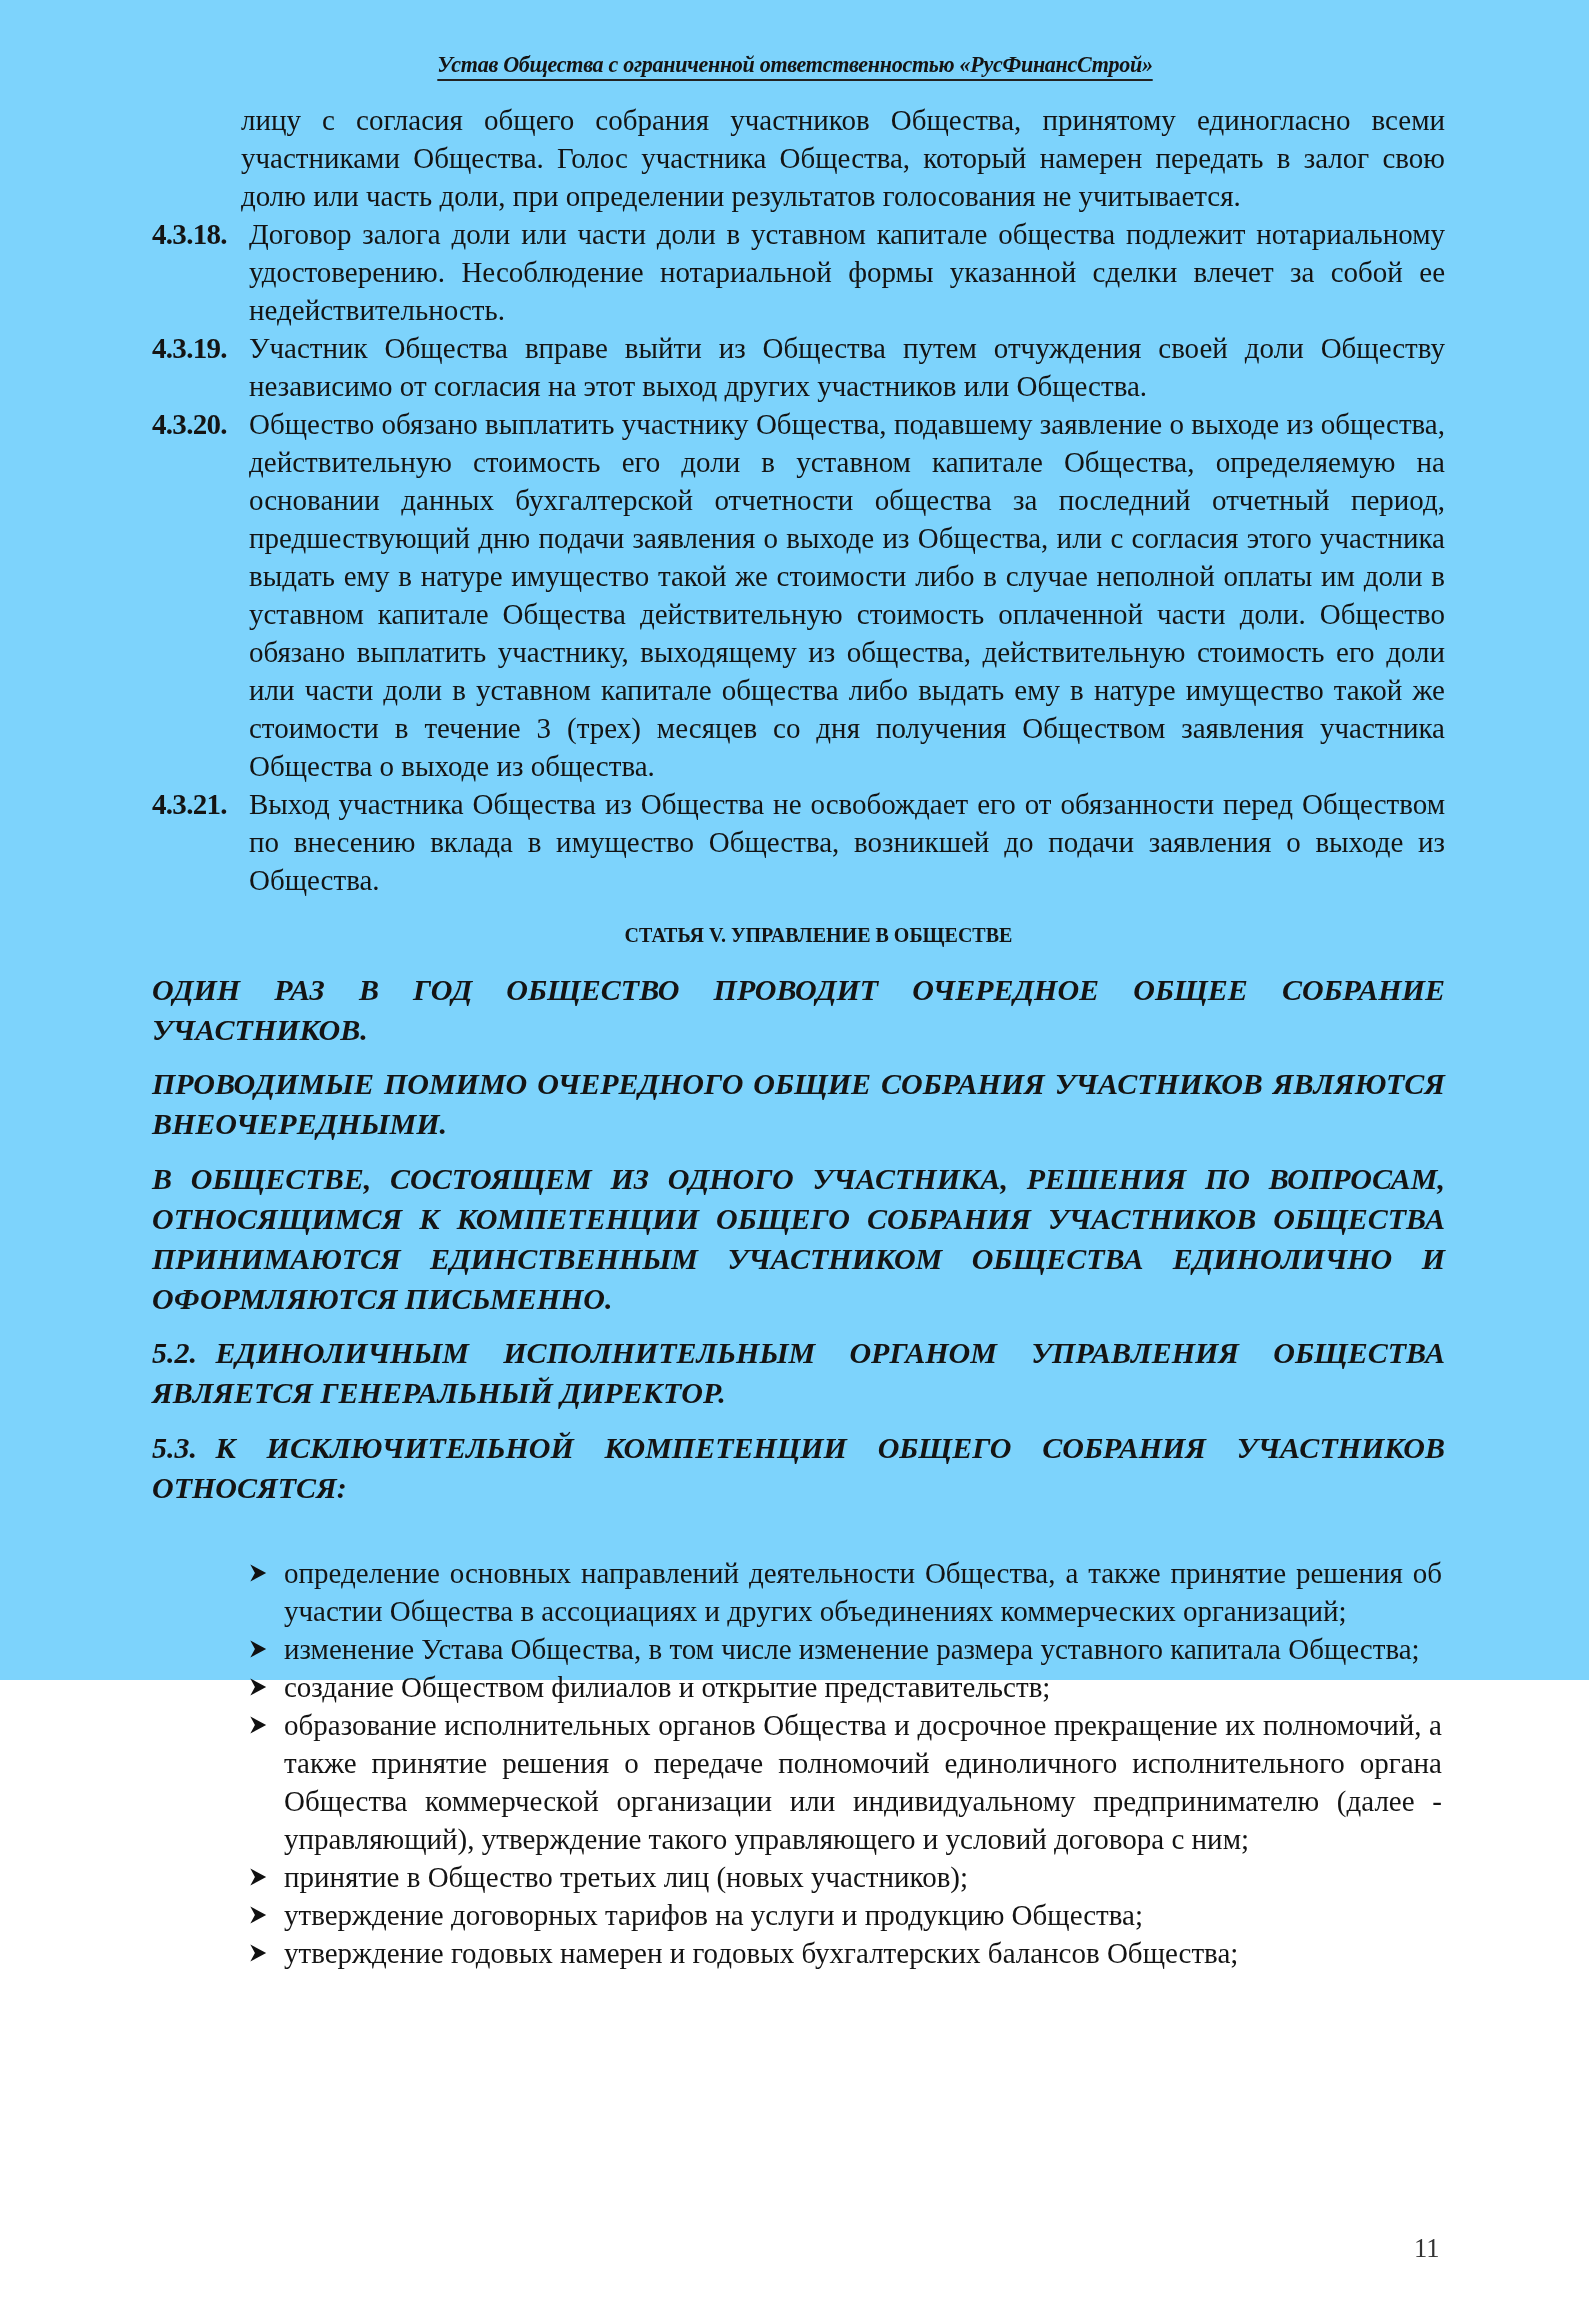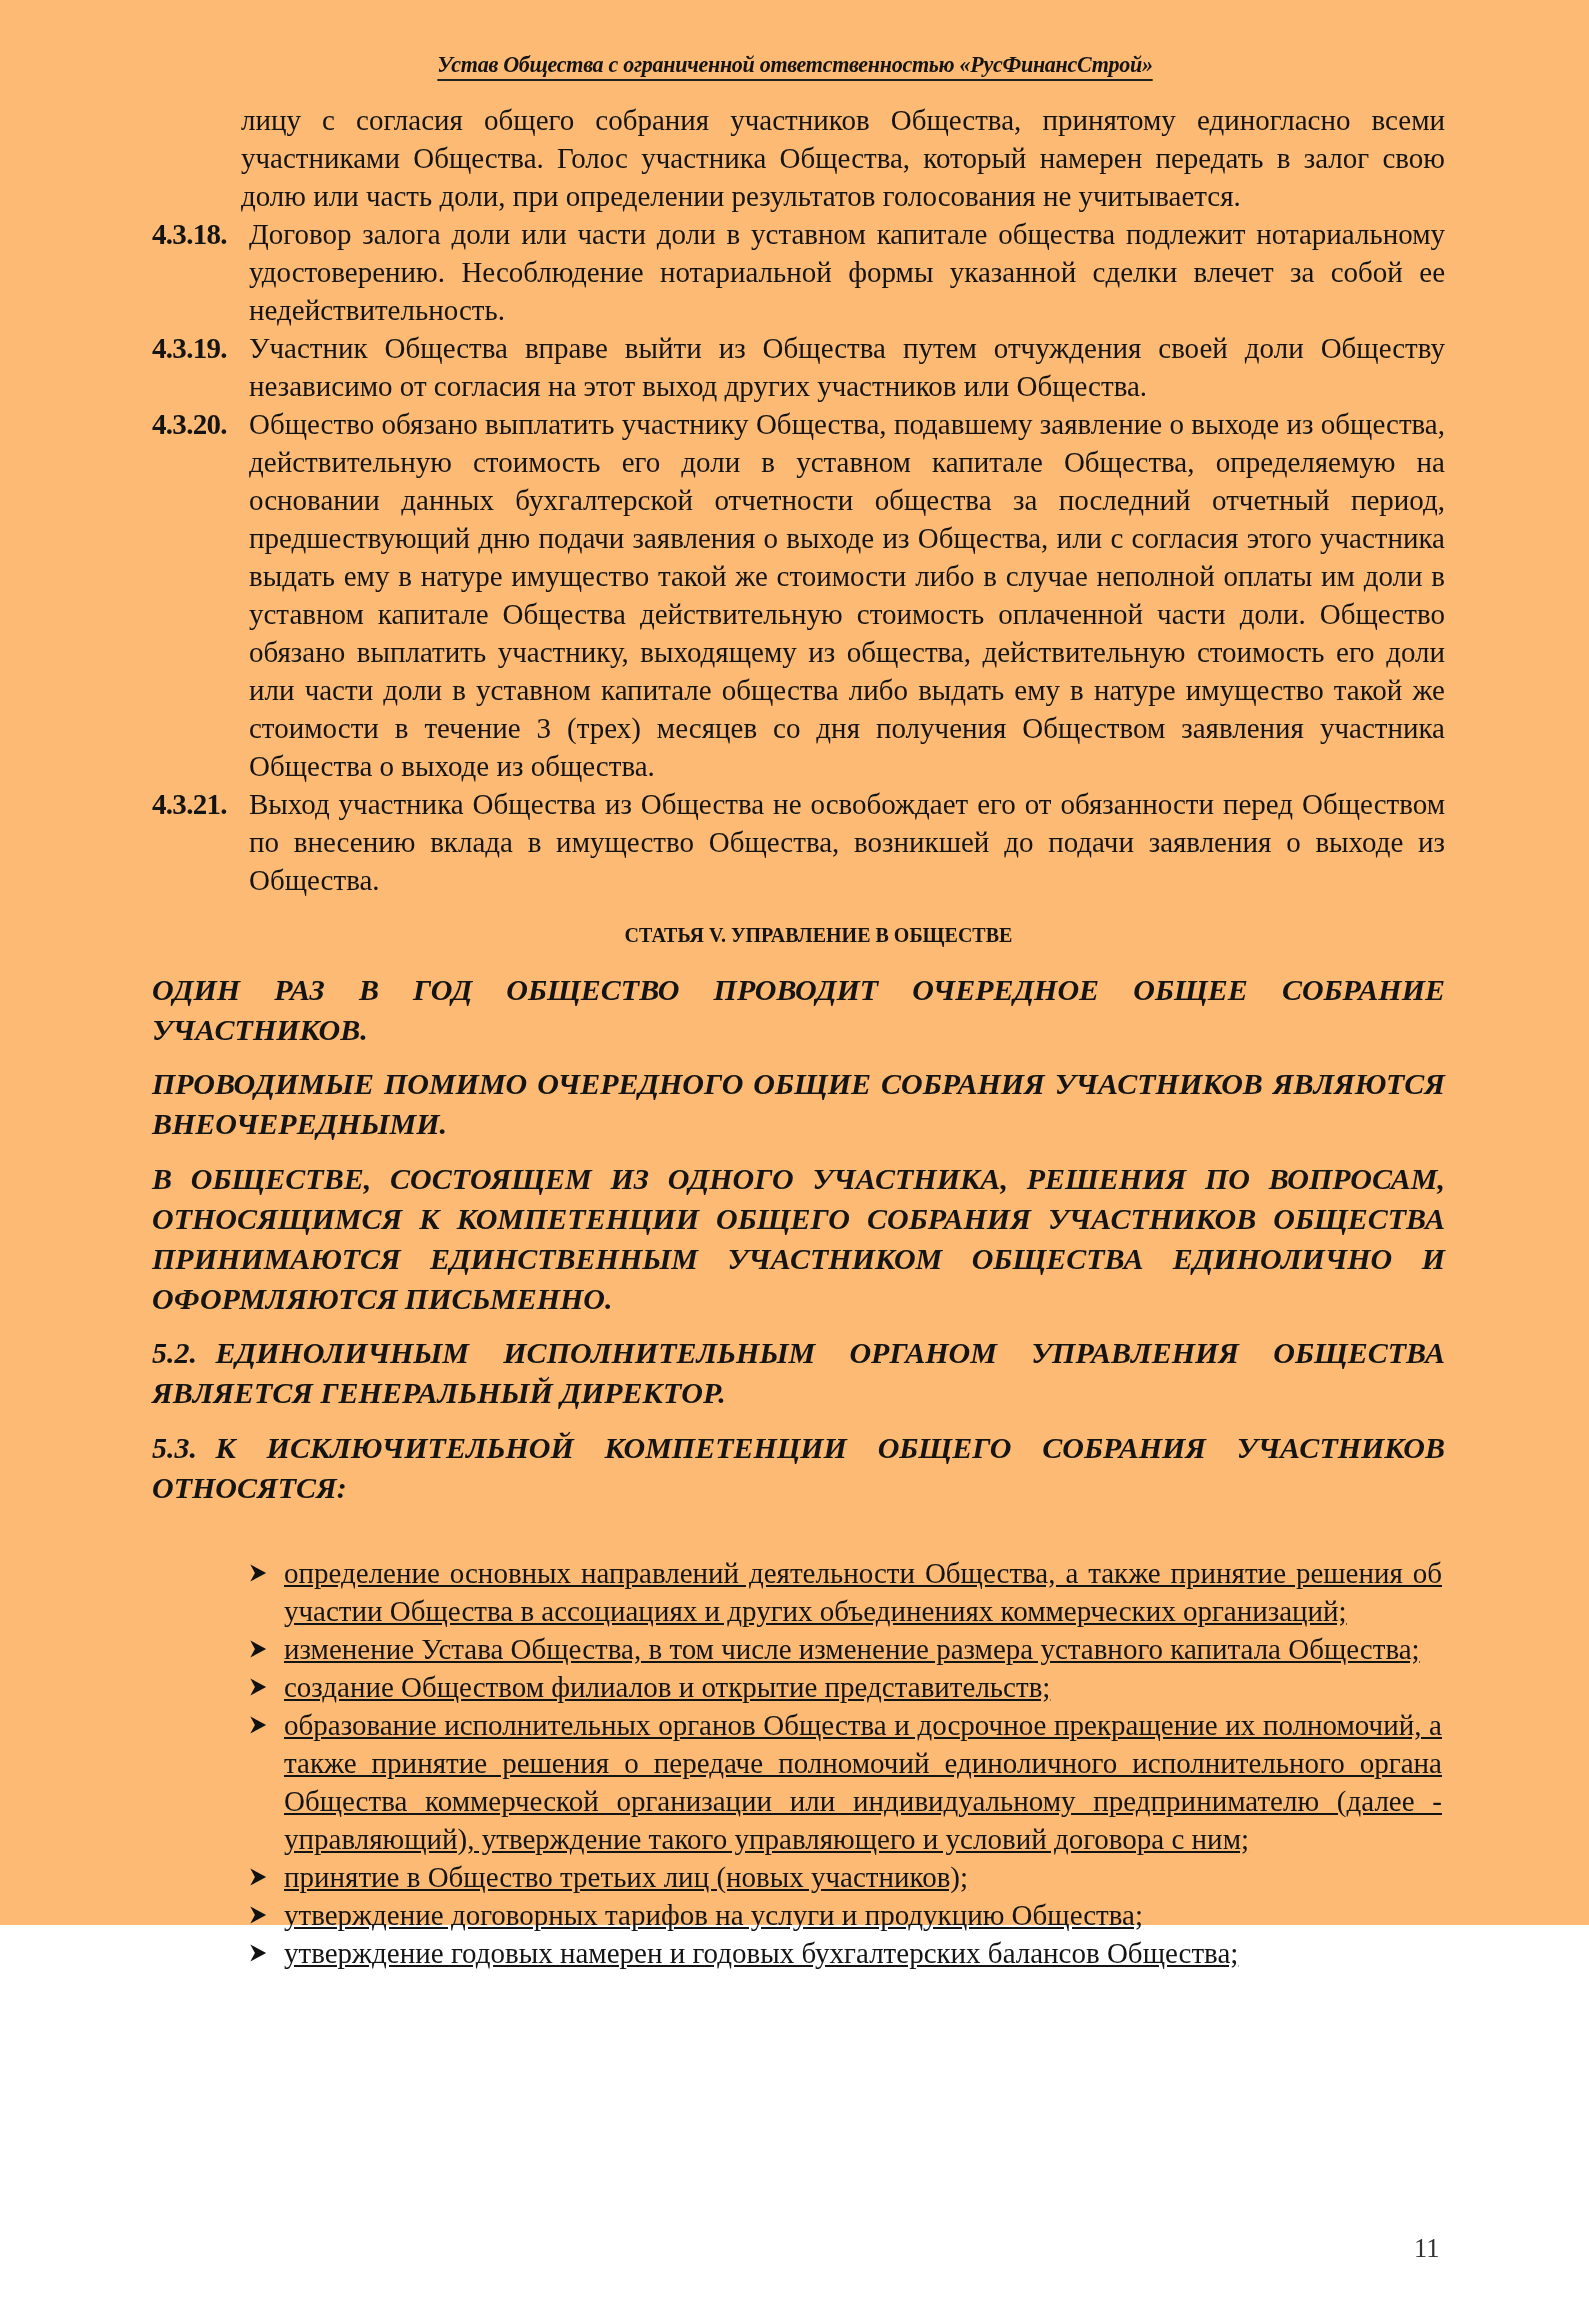--- a/index.html
+++ b/index.html
@@ -1,32 +1,32 @@
 <!DOCTYPE html>
 <html style="font-size:10.6px"><head>
 <meta charset="utf-8">
 <style>
   html, body { margin: 0; padding: 0; background: #ffffff; }
   body { width: 1590px; height: 2319px; position: relative; overflow: hidden;
          font-family: "Liberation Serif", "DejaVu Serif", serif; color: #141414; }
-  .page { position: absolute; left: 0; top: 0; width: 1590px; height: 1925px; background: #fdba74; }
+  .page { position: absolute; left: 0; top: 0; width: 1590px; height: 1680px; background: #7dd3fc; }
   .running-header { position: absolute; top: 52px; left: 0; width: 1590px; text-align: center; }
   .running-header span { display: inline-block; font-style: italic; font-weight: bold; font-size: 22.5px;
         letter-spacing: -0.3px; border-bottom: 2.6px solid #222; padding-bottom: 1.3px; transform: scaleX(0.98); }
   .content { position: absolute; left: 152px; top: 101px; width: 1293px; }
   .para { position: relative; font-size: 29px; line-height: 38px; text-align: justify; }
   .para .num { position: absolute; left: 0; top: 0; font-weight: bold; letter-spacing: -0.7px; }
   .para .txt { display: block; margin-left: 97px; }
   .para.cont .txt { margin-left: 89px; }
   .article-title { font-weight: bold; font-size: 20px; text-align: center; margin-top: 16px; line-height: 40px; margin-left: 40px; }
   .clause { font-weight: bold; font-style: italic; text-transform: uppercase; font-size: 30px;
             line-height: 40px; text-align: justify; margin-top: 14.6px; }
   .clause .cnum { font-style: italic; font-weight: bold; margin-right: 6.6px; }
   .clause.spaced .cnum { margin-right: 18.5px; }
-  .bullets { list-style: none; margin: 46px 3px 0 0; padding: 0; text-decoration: underline; }
+  .bullets { list-style: none; margin: 46px 3px 0 0; padding: 0; }
   .bullets li { position: relative; font-size: 29px; line-height: 38px; text-align: justify;
                 padding-left: 132px; }
   .bullets .arrow { position: absolute; left: 97px; top: 8.6px; width: 18.5px; height: 20px; }
   .bullets .arrow svg { display: block; }
   .page-number { position: absolute; left: 1414px; top: 2233px; font-size: 26.5px; color: #333; }
 </style>
 </head>
 <body>
 
 <div class="page">

